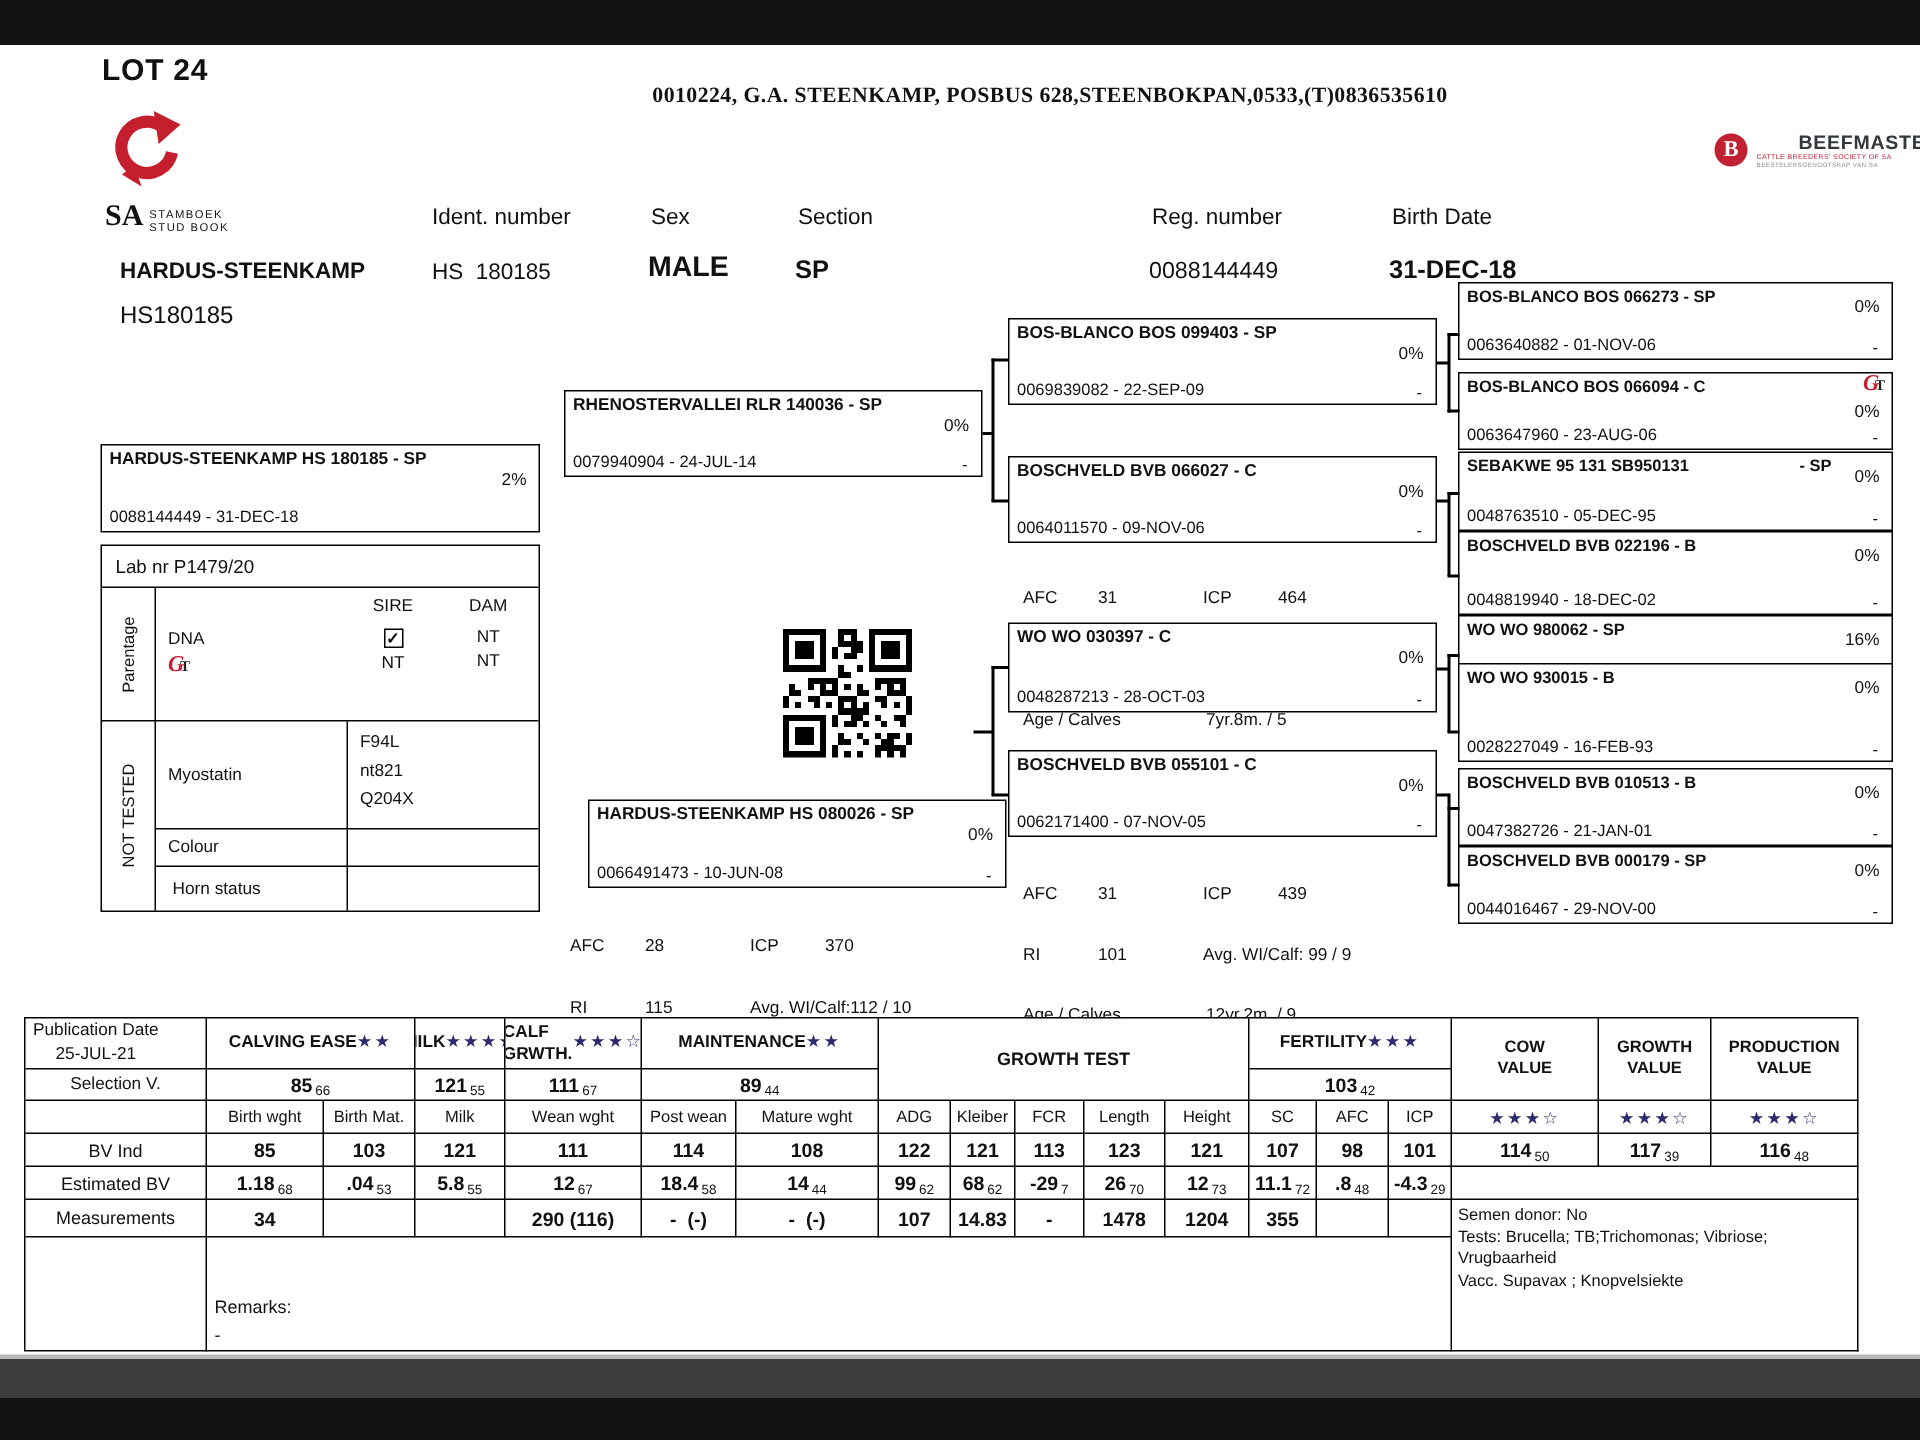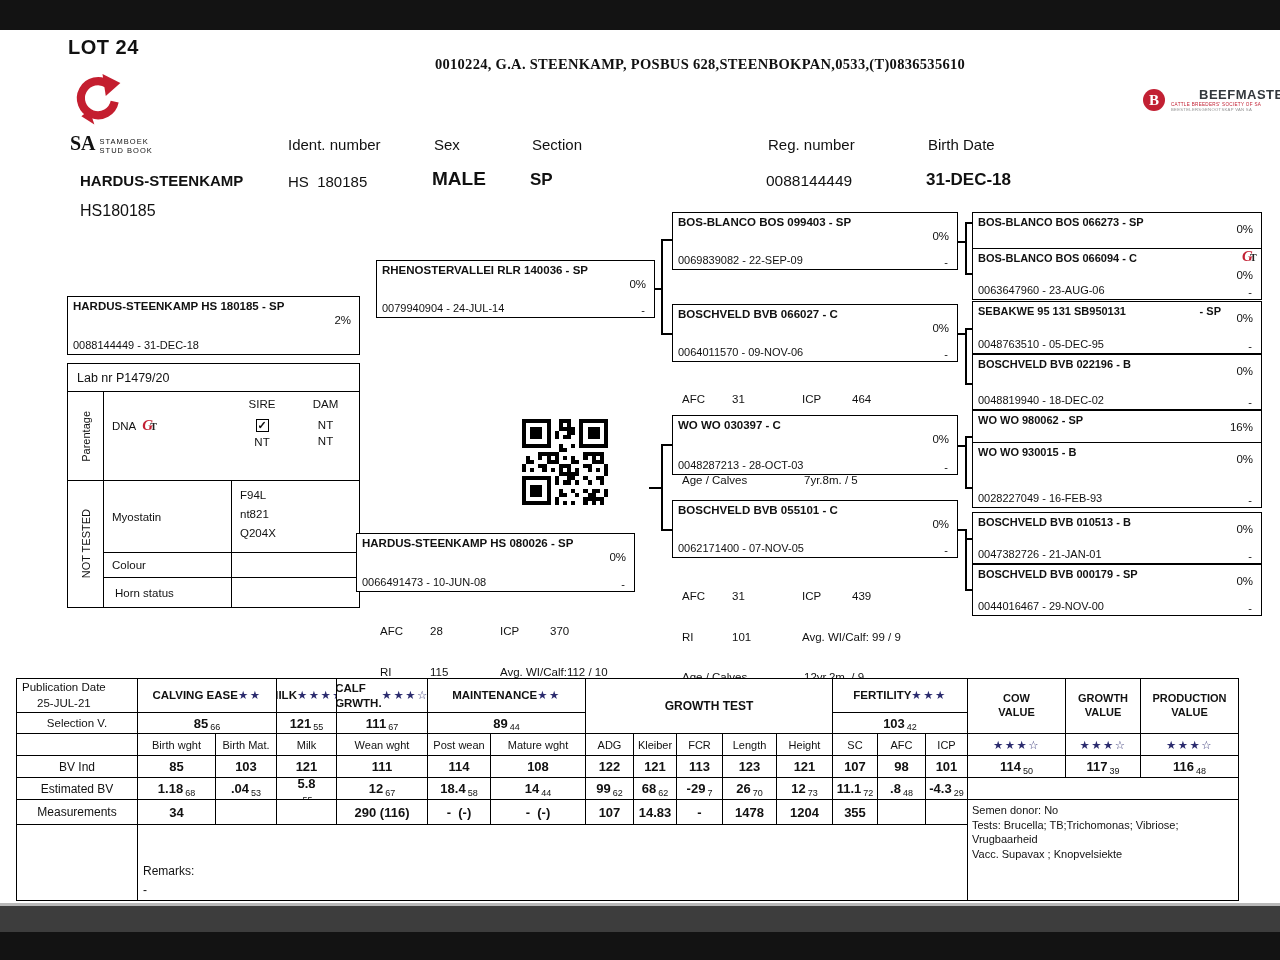--- a/index.html
+++ b/index.html
@@ -116,21 +116,21 @@
   </div>
 
   <div class="lab">
     <div class="lc bb" style="grid-area:1/1/2/5;display:flex;align-items:center;padding-left:9px;font-size:12.5px;">Lab nr  P1479/20</div>
     <div class="lc br bb" style="grid-area:2/1/4/2;display:flex;">
         <span class="vert">Parentage</span>
       </div>
     <div class="lc" style="grid-area:2/2/3/3;"></div>
     <div class="lc" style="grid-area:2/3/3/4;display:flex;align-items:center;justify-content:center;">SIRE</div>
     <div class="lc" style="grid-area:2/4/3/5;display:flex;align-items:center;justify-content:center;">DAM</div>
-    <div class="lc bb" style="grid-area:3/2/4/3;display:flex;gap:6px;padding:4px 0 0 8px;">
+    <div class="lc bb" style="grid-area:3/2/4/3;display:flex;flex-direction:column;gap:6px;padding:4px 0 0 8px;">
       <span>DNA</span>
       <span class="gt">
           <span class="gt-g">G</span>
           <span class="gt-t">T</span>
         </span>
     </div>
     <div class="lc bb colc" style="grid-area:3/3/4/4;">
       <span class="cbx">✓</span>
       <span>NT</span>
     </div>
@@ -154,21 +154,21 @@
   </div>
 
   <div class="pbox" style="left:376px;top:260px;width:279px;height:58px;">
     <div class="pname">
         <span>RHENOSTERVALLEI RLR 140036 - SP</span>
       </div>
     <div class="ppct">0%</div>
     <div class="preg">0079940904 - 24-JUL-14</div>
     <div class="pdash">-</div>
   </div>
-  <div class="pbox" style="left:356px;top:533px;width:279px;height:59px;">
+  <div class="pbox" style="left:392px;top:533px;width:279px;height:59px;">
     <div class="pname">
         <span>HARDUS-STEENKAMP HS  080026 - SP</span>
       </div>
     <div class="ppct">0%</div>
     <div class="preg">0066491473 - 10-JUN-08</div>
     <div class="pdash">-</div>
   </div>
   <div class="stats" style="left:380px;top:598px;">
     <div><span class="s-a">AFC</span><span class="s-b">28</span><span class="s-a">ICP</span><span>370</span></div>
     <div><span class="s-a">RI</span><span class="s-b">115</span><span>Avg. WI/Calf:112 / 10</span></div>
@@ -335,21 +335,21 @@
     <div class="ppct">0%</div>
     <div class="preg">0062171400 - 07-NOV-05</div>
     <div class="pdash">-</div>
   </div>
   <div class="stats" style="left:682px;top:563px;">
     <div><span class="s-a">AFC</span><span class="s-b">31</span><span class="s-a">ICP</span><span>439</span></div>
     <div><span class="s-a">RI</span><span class="s-b">101</span><span>Avg. WI/Calf: 99 / 9</span></div>
     <div><span class="s-c">Age / Calves</span><span>12yr.2m. / 9</span></div>
   </div>
 
-  <div class="pbox sm" style="left:972px;top:212px;width:290px;height:52px;">
+  <div class="pbox sm" style="left:972px;top:188px;width:290px;height:52px;">
     <div class="pname">
         <span>BOS-BLANCO BOS 066273 - SP</span>
         <span class="ptag"></span>
       </div>
     <div class="ppct">0%</div>
     <div class="preg">0063640882 - 01-NOV-06</div>
     <div class="pdash">-</div>
   </div>
   <div class="pbox sm" style="left:972px;top:248px;width:290px;height:52px;">
     <div class="pname">
@@ -559,21 +559,21 @@
 
     <div class="tc" style="grid-area:5/1/6/2;font-size:12px;">Estimated BV</div>
     <div class="tc" style="grid-area:5/2/6/3;">
         <span class="num">1.18</span>
         <span class="acc">68</span>
       </div>
     <div class="tc" style="grid-area:5/3/6/4;">
         <span class="num">.04</span>
         <span class="acc">53</span>
       </div>
-    <div class="tc" style="grid-area:5/4/6/5;flex-direction:column;">
+    <div class="tc" style="grid-area:5/4/6/5;">
         <span class="num">5.8</span>
         <span class="acc">55</span>
       </div>
     <div class="tc" style="grid-area:5/5/6/6;">
         <span class="num">12</span>
         <span class="acc">67</span>
       </div>
     <div class="tc" style="grid-area:5/6/6/7;">
         <span class="num">18.4</span>
         <span class="acc">58</span>

